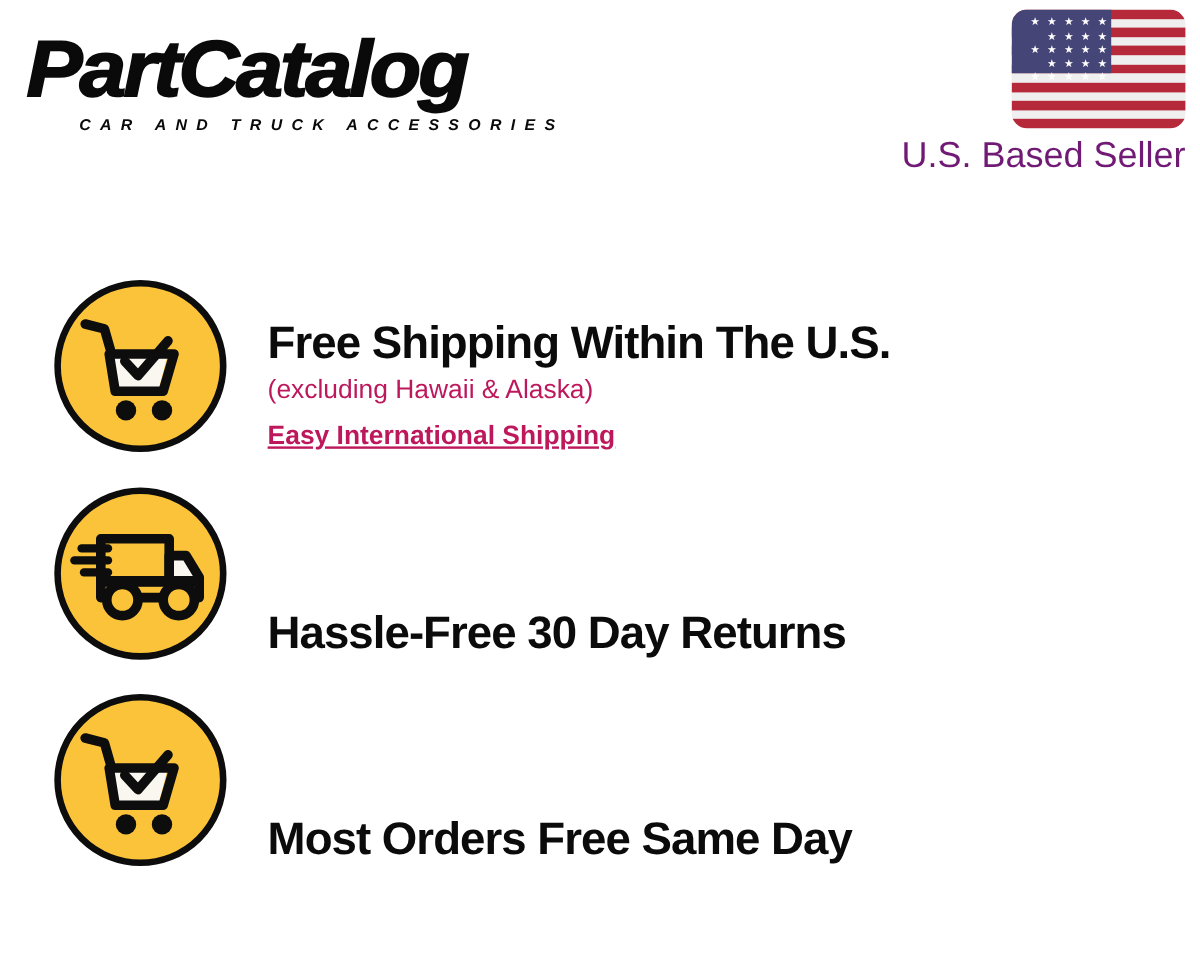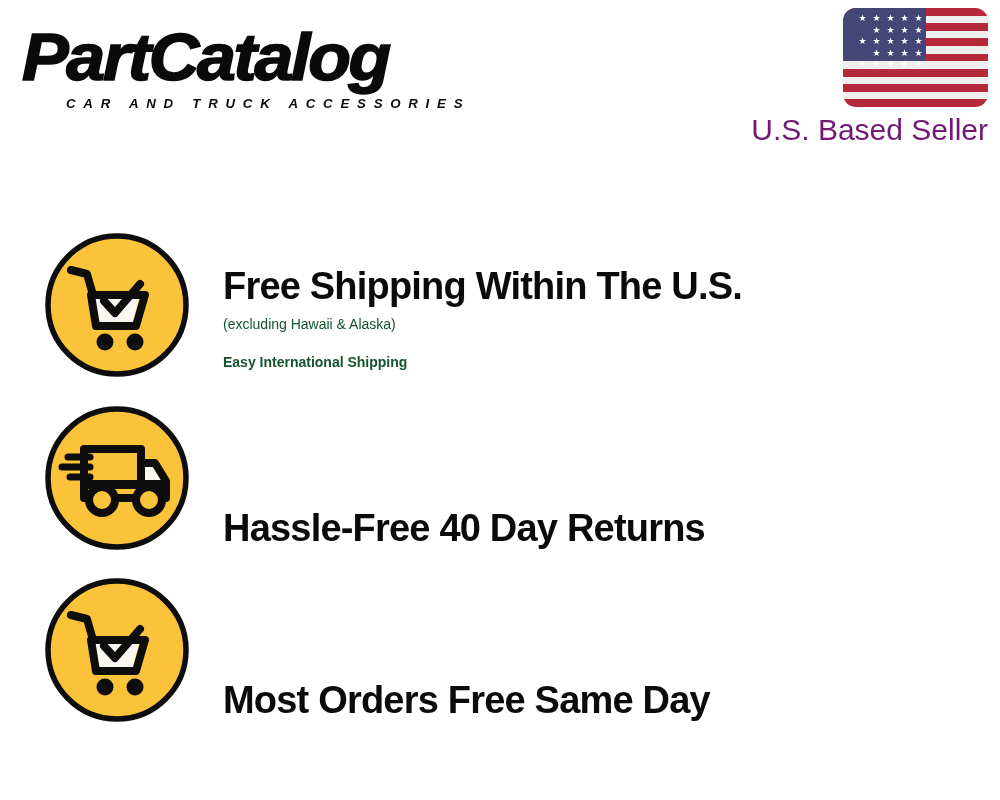--- a/index.html
+++ b/index.html
@@ -156,29 +156,30 @@
   }
   .feature-title {
     font-size: 38px;
     font-weight: 700;
     line-height: 46px;
     letter-spacing: -0.8px;
     color: #0b0b0b;
     white-space: nowrap;
   }
   .feature-sub {
-    font-size: 14px;
+    font-size: 22px;
     font-weight: 400;
     line-height: 31px;
-    color: #14532d;
+    color: #be185d;
     white-space: nowrap;
   }
   .feature-sub.bold {
     font-weight: 700;
     margin-top: 7px;
+    text-decoration: underline;
   }
   .feature-row.r2 .feature-text,
   .feature-row.r3 .feature-text {
     padding-top: 30px;
   }
 </style>
 </head>
 <body>
 
 <div class="header">
@@ -239,21 +240,21 @@
         <path d="M97 58 L111 58 L122 76 L122 93 L97 93 Z" fill="none" stroke="#0d0d0d" stroke-width="8" stroke-linejoin="round"></path>
         <rect x="40" y="75" width="82" height="9" fill="#0d0d0d"></rect>
         <line x1="24" y1="52" x2="46" y2="52" stroke="#0d0d0d" stroke-width="7" stroke-linecap="round"></line>
         <line x1="18" y1="62" x2="46" y2="62" stroke="#0d0d0d" stroke-width="7" stroke-linecap="round"></line>
         <line x1="26" y1="72" x2="46" y2="72" stroke="#0d0d0d" stroke-width="7" stroke-linecap="round"></line>
         <circle cx="58" cy="95" r="13" fill="#fbc339" stroke="#0d0d0d" stroke-width="8"></circle>
         <circle cx="105" cy="95" r="13" fill="#fbc339" stroke="#0d0d0d" stroke-width="8"></circle>
       </svg>
     </div>
     <div class="feature-text">
-      <div class="feature-title">Hassle-Free 40 Day Returns</div>
+      <div class="feature-title">Hassle-Free 30 Day Returns</div>
     </div>
   </div>
 
   <div class="feature-row r3">
     <div class="feature-icon">
       <svg viewBox="0 0 146 146" xmlns="http://www.w3.org/2000/svg">
         <circle cx="73" cy="73" r="69" fill="#fbc339" stroke="#0d0d0d" stroke-width="5.5"></circle>
         <path d="M47 63 L96 63 L88 93 L56 93 Z" fill="#faf7f0"></path>
         <path d="M27 38 L43 42 L49 63 L101 63 L92 94 L52 94 L47 63" fill="none" stroke="#0d0d0d" stroke-width="8" stroke-linecap="round" stroke-linejoin="round"></path>
         <path d="M60 69 L71 81 L96 52" fill="none" stroke="#0d0d0d" stroke-width="8" stroke-linecap="round" stroke-linejoin="round"></path>

